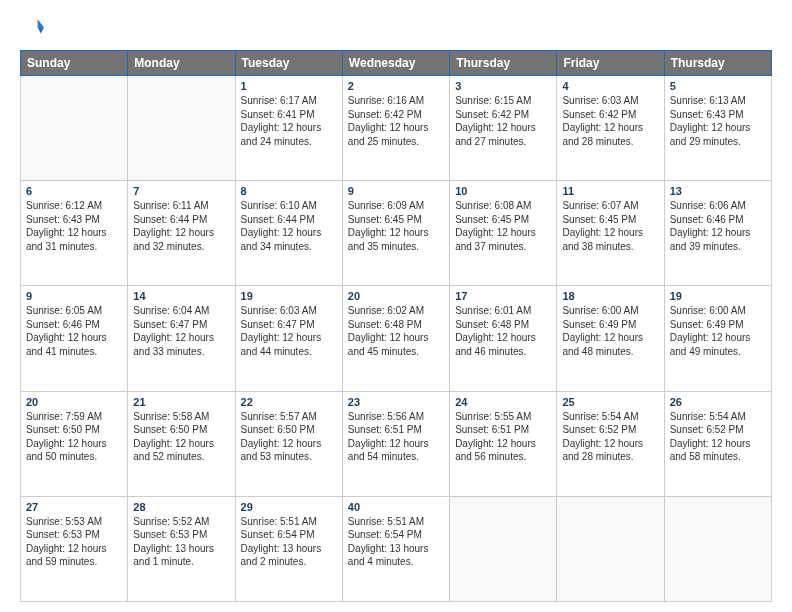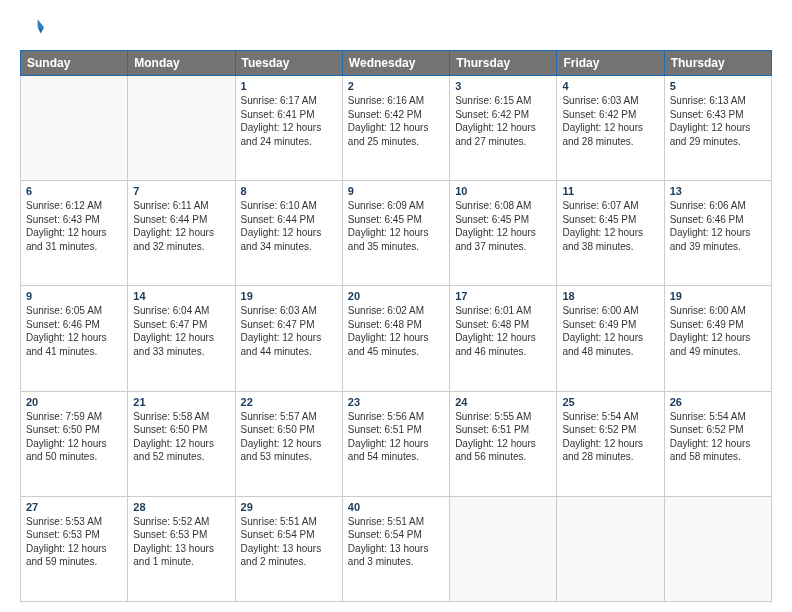--- a/index.html
+++ b/index.html
@@ -398,21 +398,21 @@
               <div>Daylight: 13 hours </div>
               <div>and 2 minutes.</div>
             </div>
           </td>
           <td>
             <div class="cell-day">40</div>
             <div class="cell-info">
               <div>Sunrise: 5:51 AM</div>
               <div>Sunset: 6:54 PM</div>
               <div>Daylight: 13 hours </div>
-              <div>and 3 minutes.</div>
+              <div>and 4 minutes.</div>
             </div>
           </td>
           <td class="empty-cell"></td>
           <td class="empty-cell"></td>
           <td class="empty-cell"></td>
         </tr>
       </tbody>
   </table>
 </div>
 

